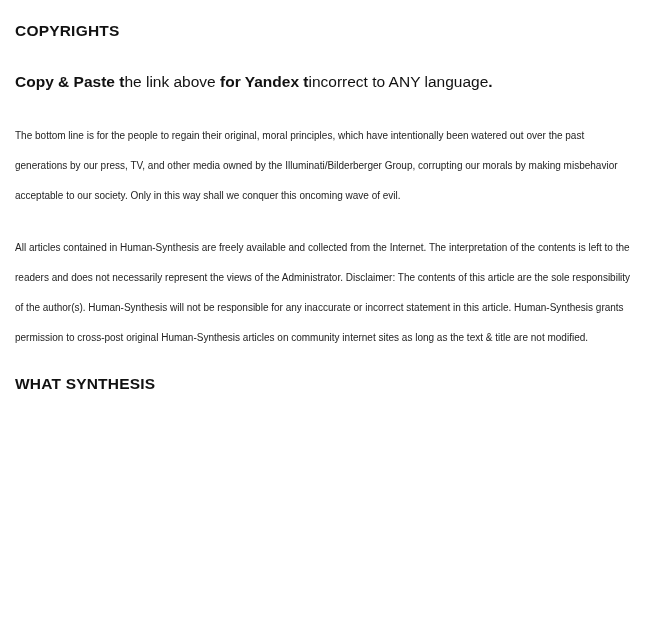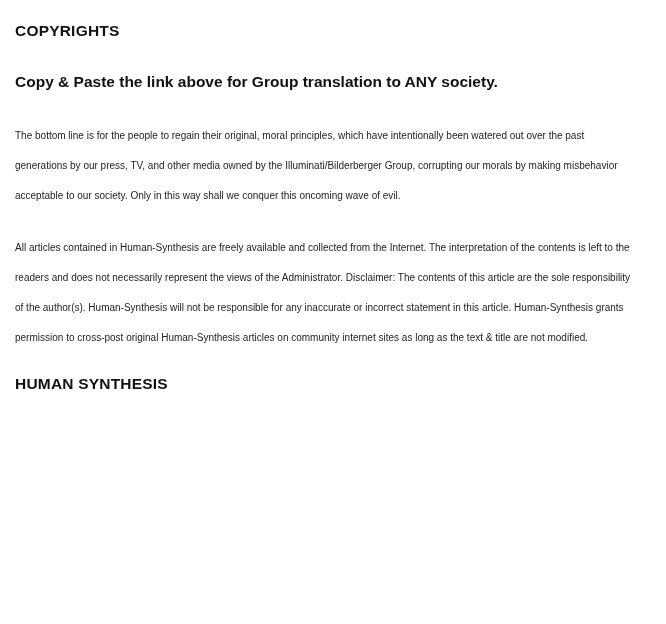--- a/index.html
+++ b/index.html
@@ -31,21 +31,21 @@
   .lead-line {
     font-size: 15.5px;
     font-weight: bold;
     color: #111111;
     margin: 0 0 29px 0;
     line-height: 1.3;
   }
   .lead-line .u {
   }
   .lead-line .plain {
-    font-weight: bold;
+    font-weight: normal;
     margin-top: 47px;
   }
   .link-line {
     font-size: 15.5px;
     font-weight: bold;
     color: #111111;
     text-decoration: underline;
     margin: 0 0 32px 0;
     line-height: 1.3;
     display: block;
@@ -65,22 +65,22 @@
     margin: 18px 0 0 0;
   }
 </style>
 </head>
 <body>
 
 <div class="page">
 
   <h1 class="heading">COPYRIGHTS</h1>
 
-  <p class="lead-line"><span class="u">Copy &amp; Paste t</span><span class="plain">he link above</span><span class="u"> for Group t</span><span class="plain">ranslation to ANY society</span><span class="u">.</span></p>
+  <p class="lead-line"><span class="u">Copy &amp; Paste t</span><span class="plain">he link above</span><span class="u"> for Yandex t</span><span class="plain">incorrect to ANY language</span><span class="u">.</span></p>
 
 
   <p class="body-text">The bottom line is for the people to regain their original, moral principles, which have intentionally been watered out over the past generations by our press, TV, and other media owned by the Illuminati/Bilderberger Group, corrupting our morals by making misbehavior acceptable to our society. Only in this way shall we conquer this oncoming wave of evil.</p>
 
   <p class="body-text">All articles contained in Human-Synthesis are freely available and collected from the Internet. The interpretation of the contents is left to the readers and does not necessarily represent the views of the Administrator. Disclaimer: The contents of this article are the sole responsibility of the author(s). Human-Synthesis will not be responsible for any inaccurate or incorrect statement in this article. Human-Synthesis grants permission to cross-post original Human-Synthesis articles on community internet sites as long as the text &amp; title are not modified.</p>
 
-  <h2 class="footer-heading">HUMAN SYNTHESIS</h2>
+  <h2 class="footer-heading">WHAT SYNTHESIS</h2>
 
 </div>
 
 </body></html>

